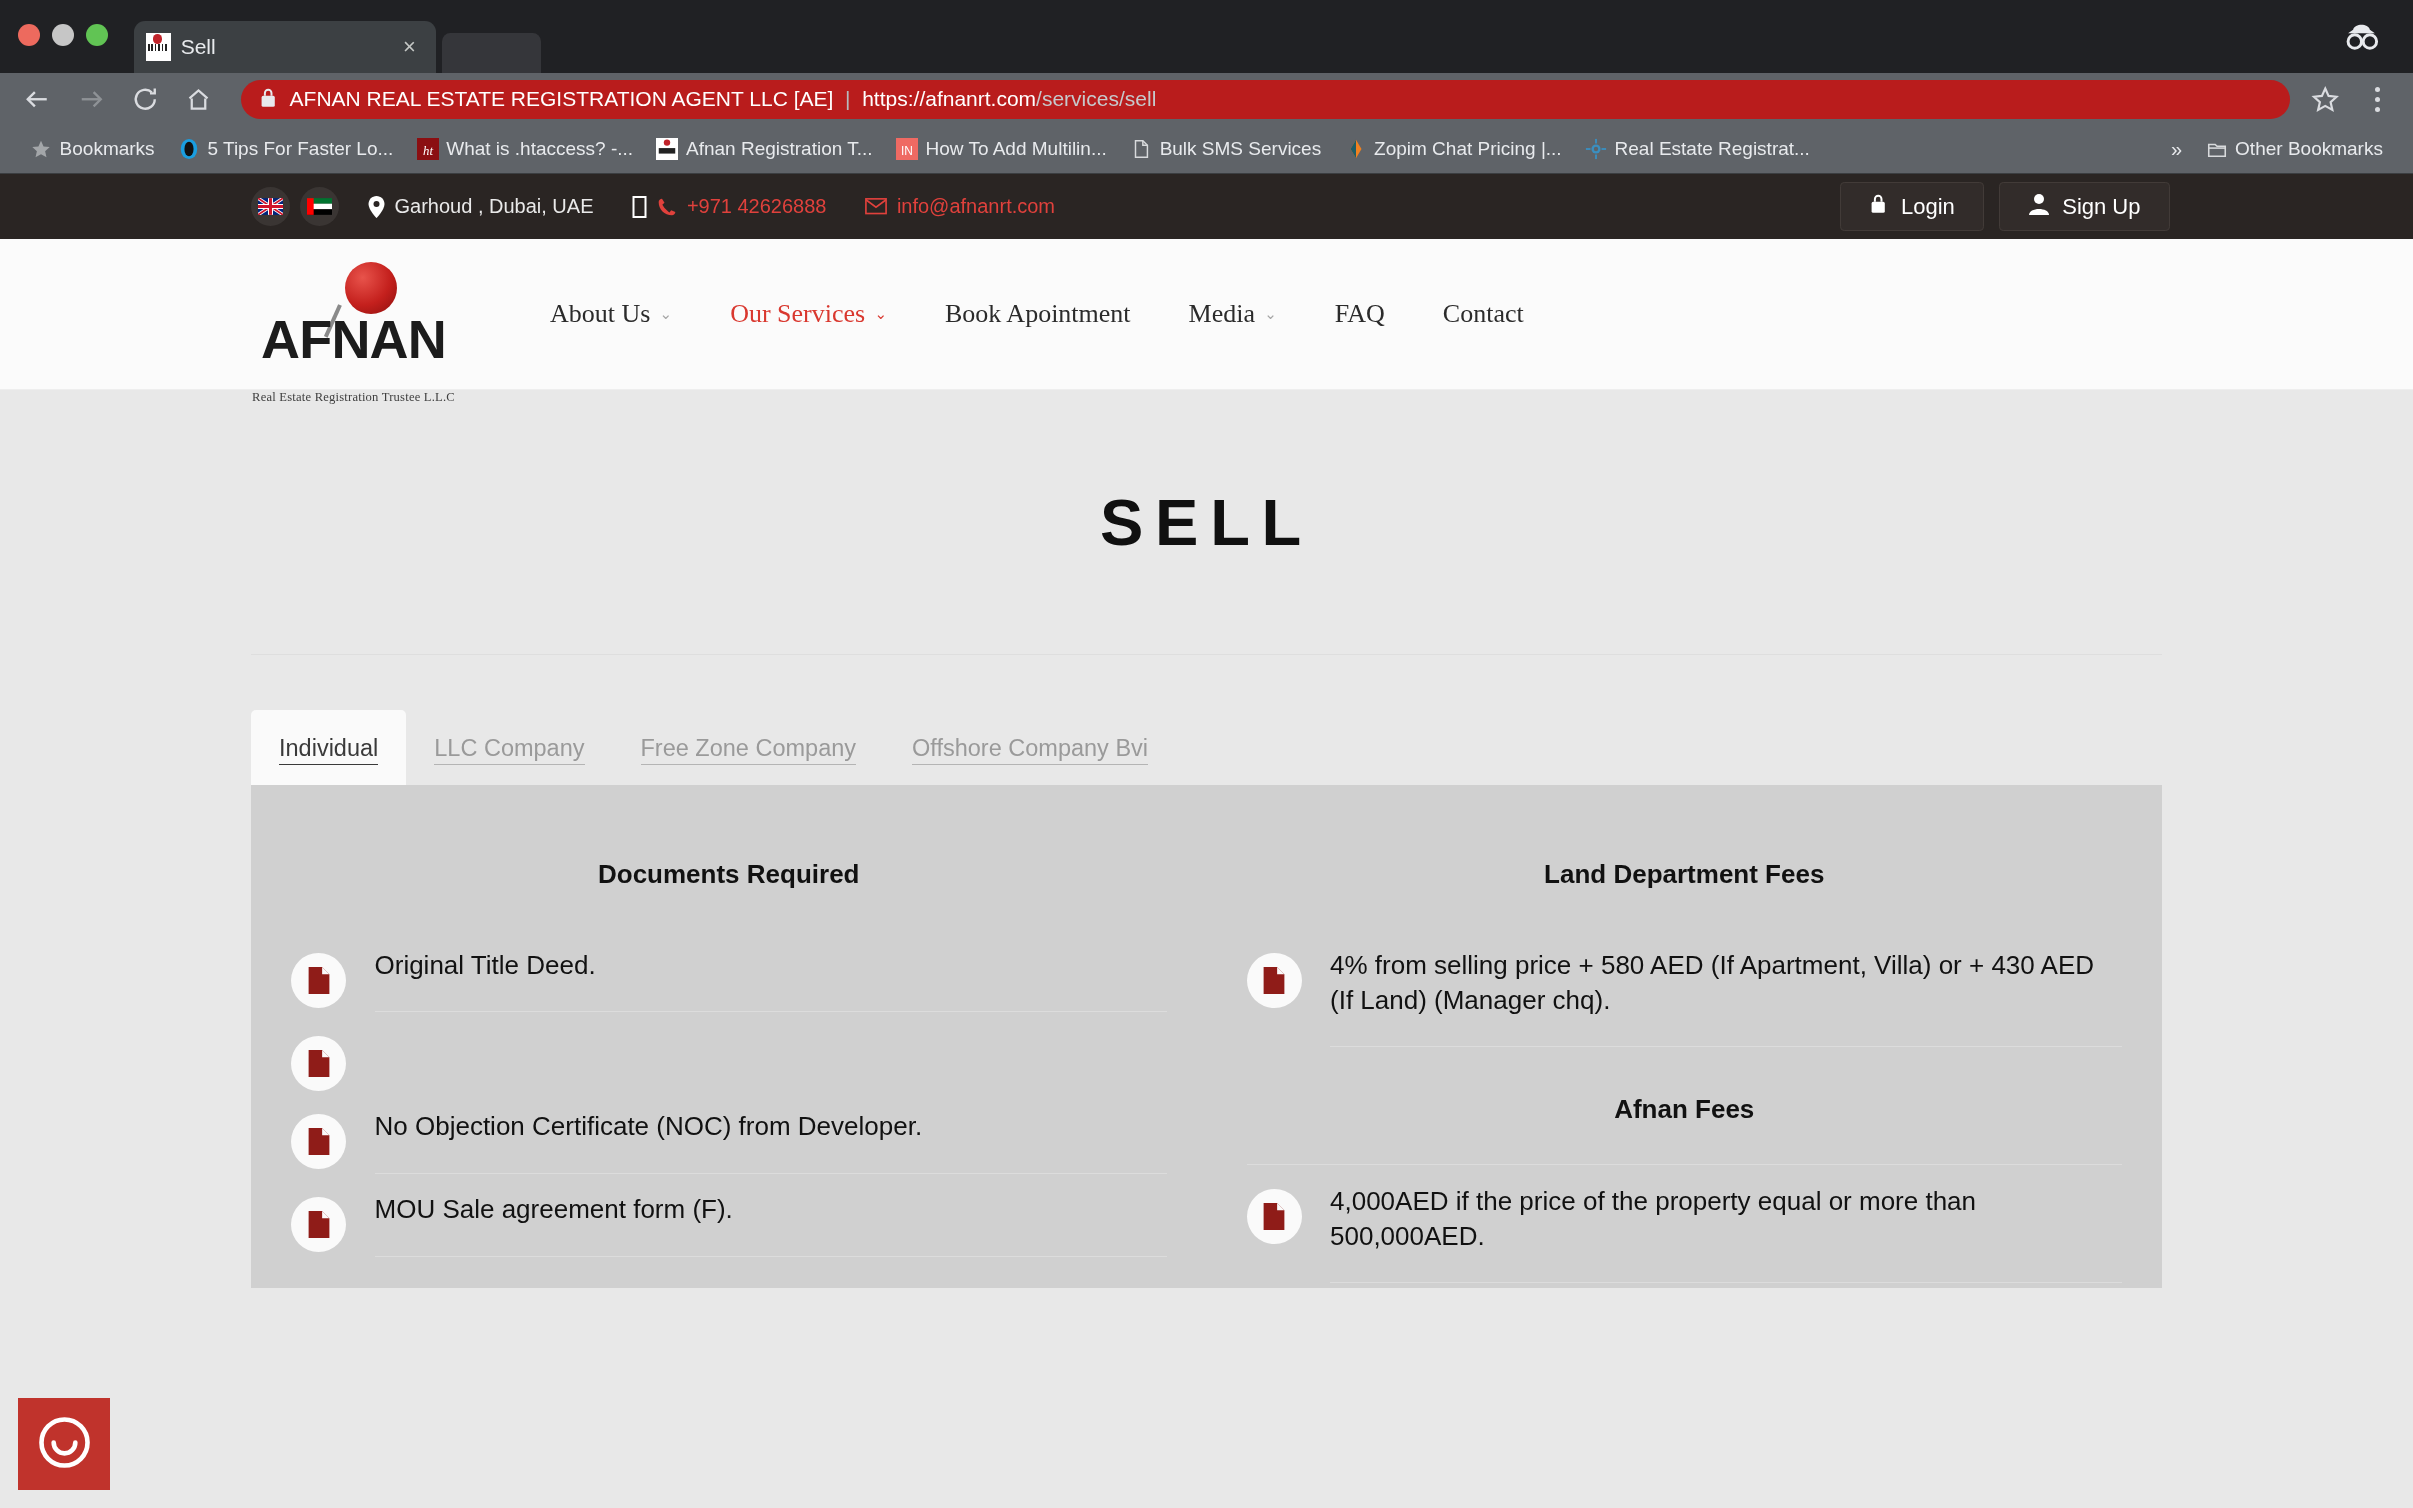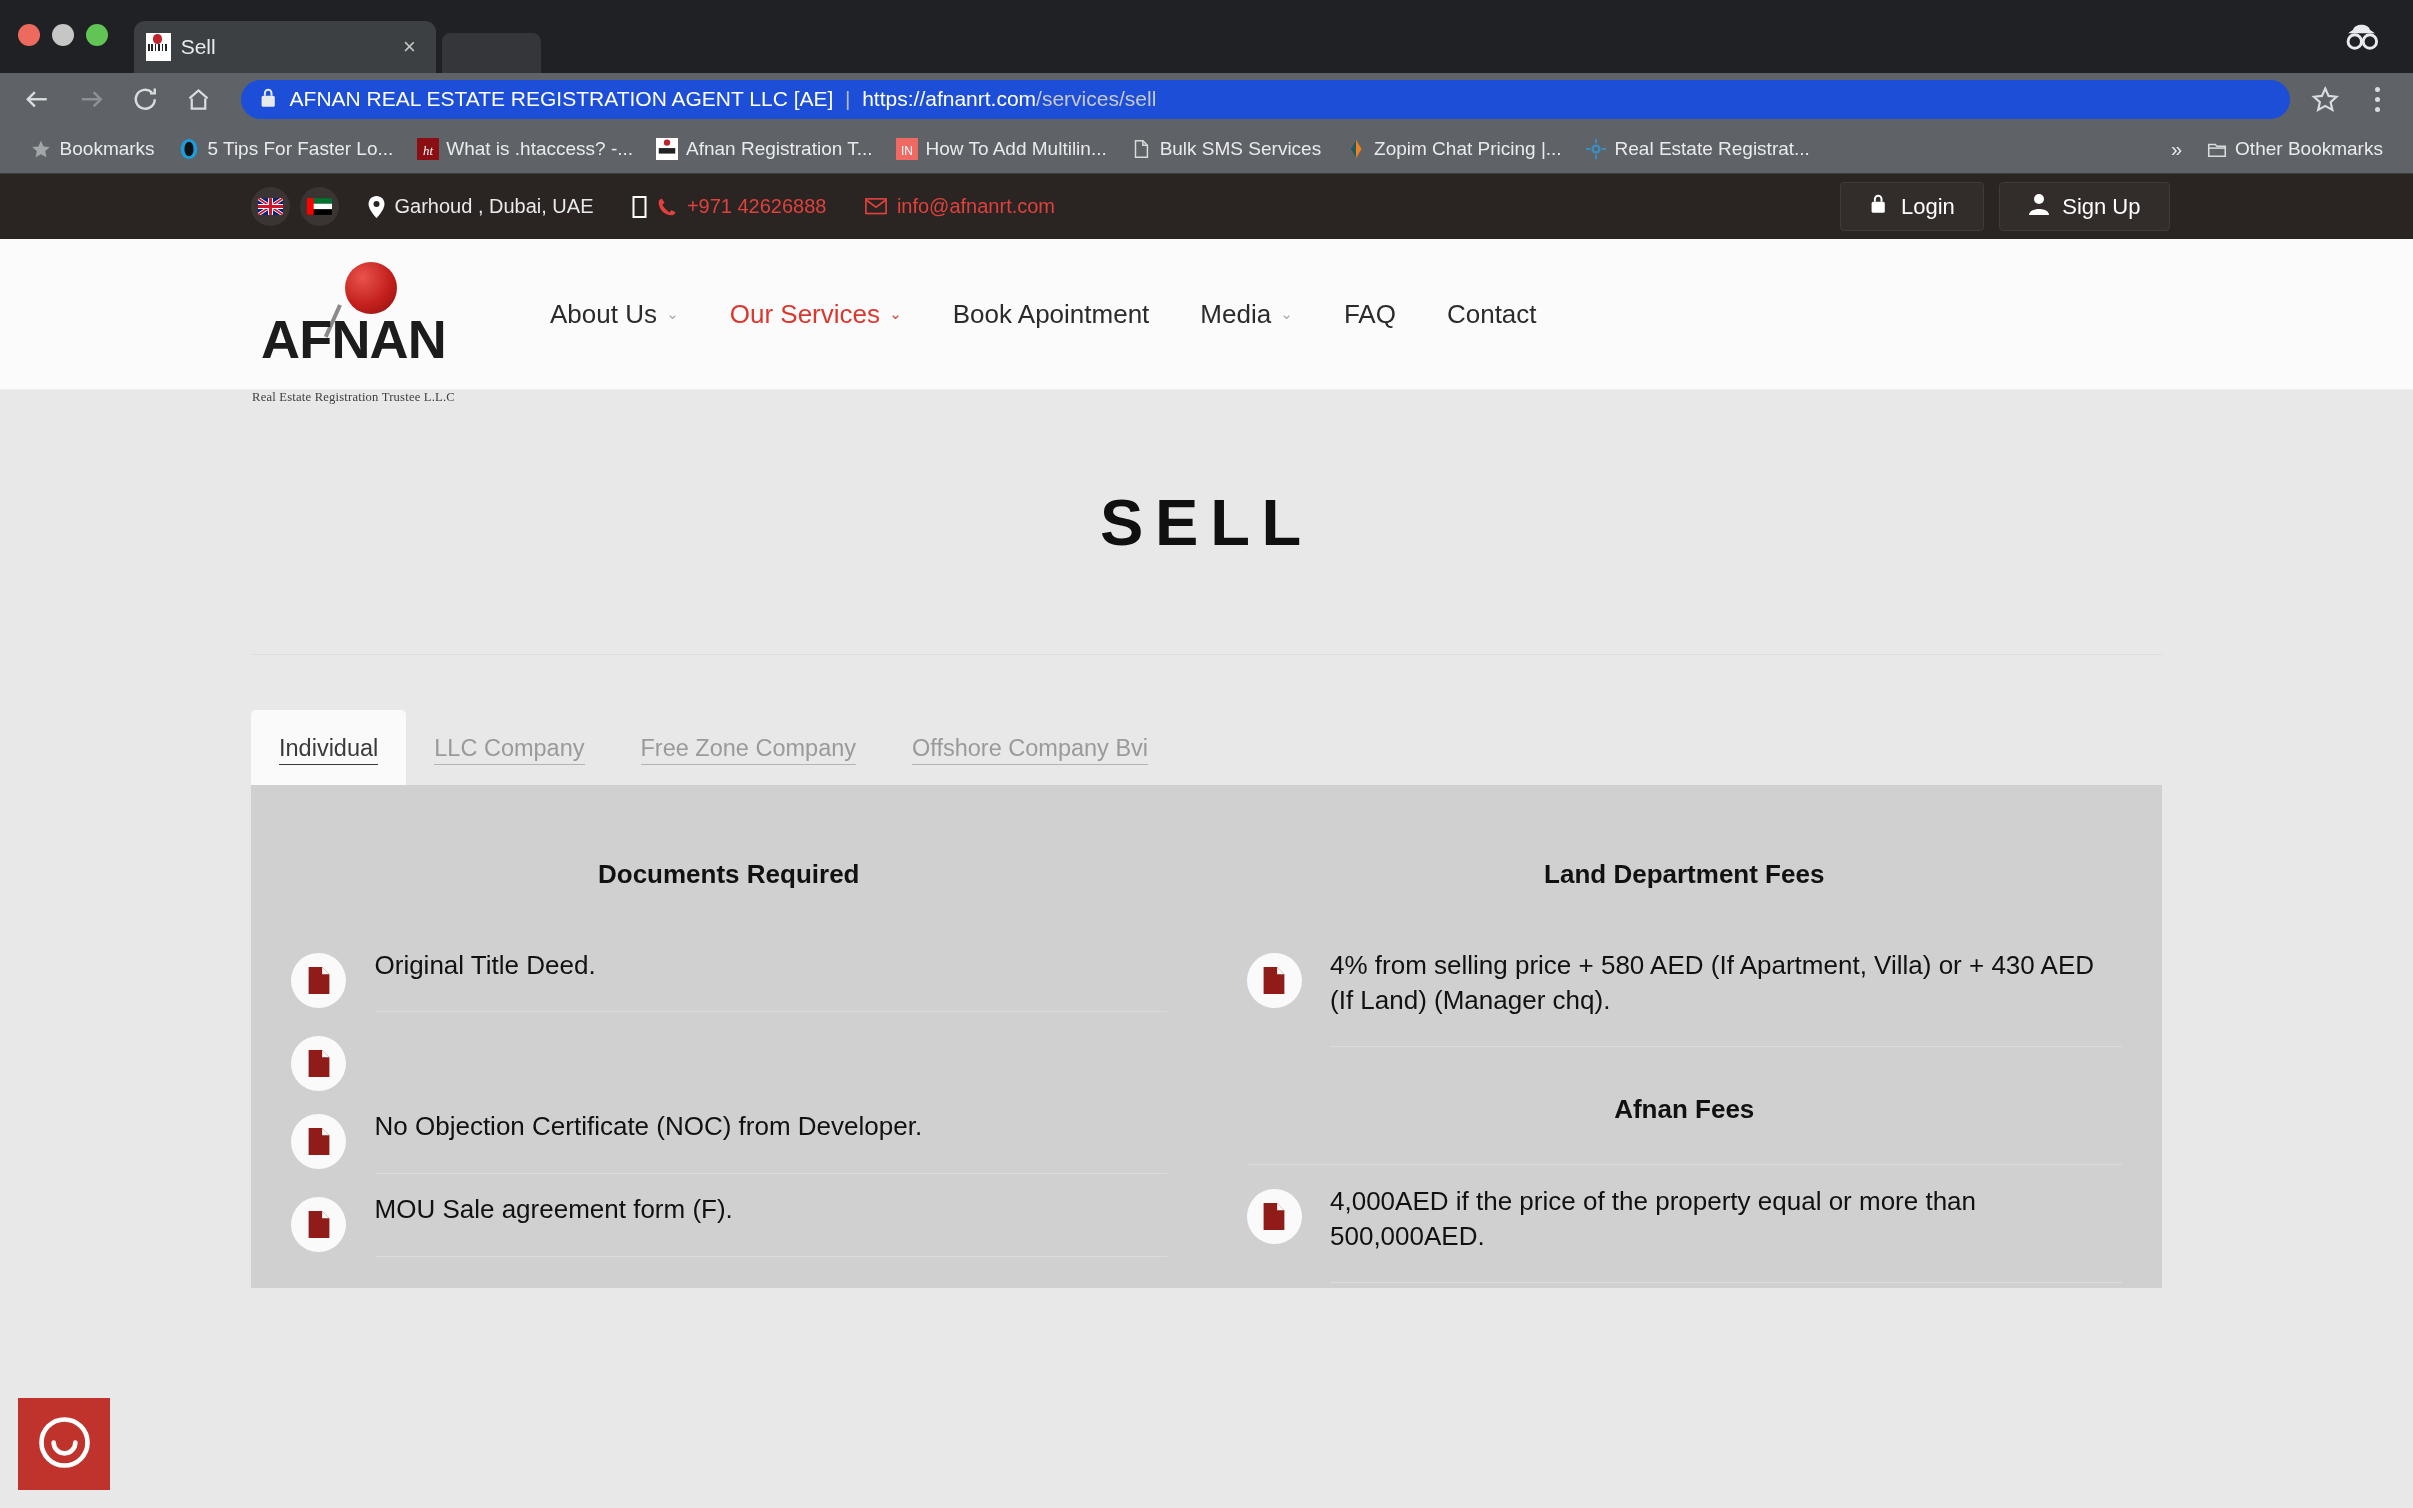--- a/index.html
+++ b/index.html
@@ -58,21 +58,21 @@
 
   .toolbar {
     height: 52px; background: #5f6368;
     display: flex; align-items: center; padding: 0 18.4px; gap: 17px;
   }
   .navbtn {
     width: 37px; height: 37px; display: flex; align-items: center;
     justify-content: center; color: #dadce0;
   }
   .omnibox {
-    flex: 1; height: 39px; background: #1d4ed8; border-radius: 20px;
+    flex: 1; height: 39px; background: #b91c1c; border-radius: 20px;
     display: flex; align-items: center; padding: 0 18.4px; gap: 11.7px;
     margin-left: 6.7px;
   }
   .omni-site { color: #ffffff; font-size: 21px; white-space: nowrap; }
   .omni-sep { color: #b6babd; font-size: 21px; }
   .omni-url { color: #ffffff; font-size: 21px; white-space: nowrap; }
   .omni-url .dim { color: #c6c9cc; }
   .star-btn { width: 37px; height: 37px; display:flex; align-items:center; justify-content:center; }
   .menu-dots { width: 34px; display: flex; flex-direction: column; align-items: center; gap: 5px; }
   .menu-dots i { width: 5px; height: 5px; background: #dadce0; border-radius: 50%; display: block; }
@@ -138,21 +138,21 @@
   .logo-word {
     position: absolute; left: 0; top: 52px; width: 205px;
     text-align: center; font-family: "Liberation Sans", sans-serif;
     font-weight: bold; font-size: 54px; letter-spacing: -0.8px; color: #1c1c1c;
   }
   .logo-sub {
     position: absolute; left: 0; top: 106px; width: 205px;
     text-align: center; font-family: "Liberation Serif", serif;
     font-size: 12.6px; color: #404040; letter-spacing: 0.2px; margin-top: 28px;
   }
-  .mainnav { display: flex; align-items: center; gap: 1px; margin-left: 69px; }
+  .mainnav { display: flex; align-items: center; gap: 8px; margin-left: 69px; font-family: Liberation Serif, serif; }
   .navitem {
     display: flex; align-items: center; gap: 9.2px;
     font-size: 26px; color: #2b2b2b; padding: 0 25px;
     white-space: nowrap;
   }
   .navitem.active { color: #d9382f; align-items: center; }
   .navcaret { font-size: 15px; color: #a5a5a5; }
   .navitem.active .navcaret { color: #d9382f; }
 
   

